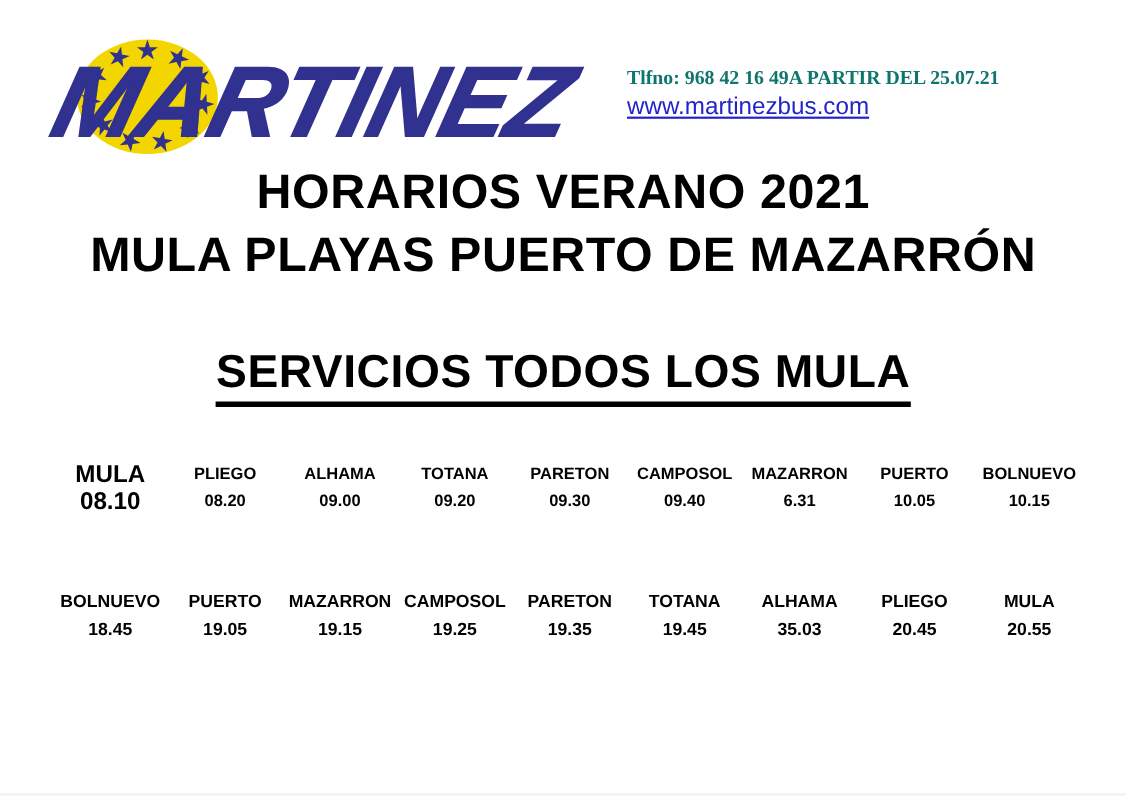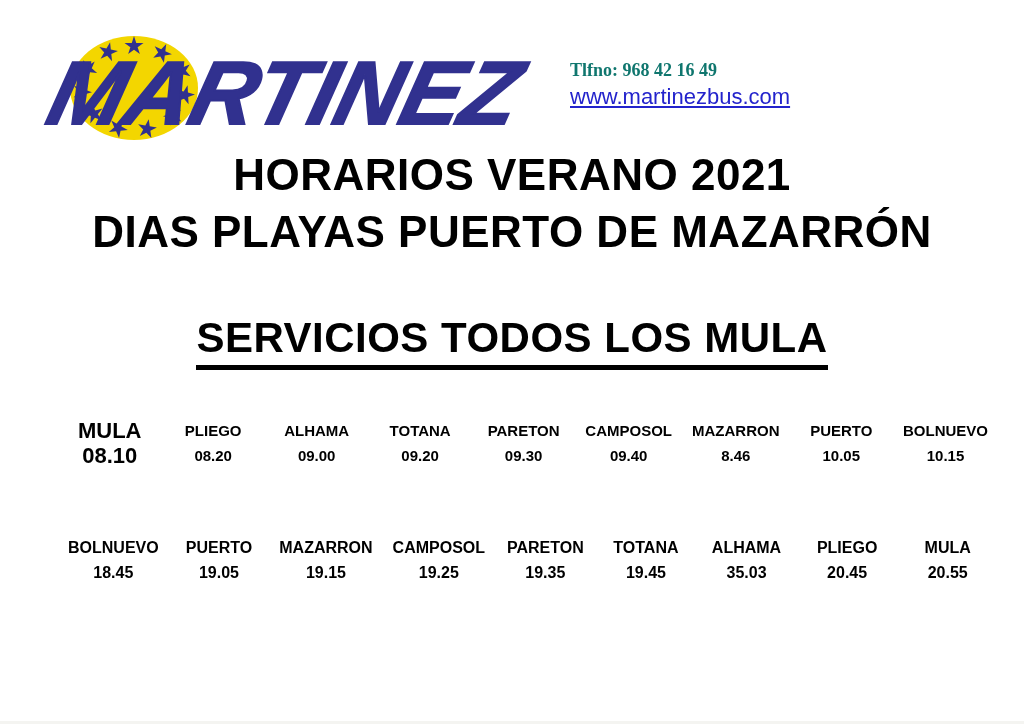--- a/index.html
+++ b/index.html
@@ -53,21 +53,20 @@
   .sched-row {
     position:absolute; left:48px; width:940px;
     display:grid; grid-template-columns:repeat(9,1fr);
   }
   .row-outbound { top:418px; }
   .row-return   { top:535px; }
   .cell { text-align:center; }
   .stop-name, .stop-time {
     font-weight:700; font-size:15px; line-height:25px;
     white-space:nowrap;
-    margin-left:20px;
   }
   .row-return .stop-name, .row-return .stop-time { font-size:16px; }
   .cell.origin .stop-name, .cell.origin .stop-time {
     font-size:22px; font-weight:800; line-height:25px;
   }
 
   .page-edge {
     position:absolute; left:0; bottom:0; width:100%; height:3px;
     background:#f4f4f1;
   }
@@ -98,27 +97,28 @@
       </g>
       <g transform="skewX(-14)">
         <text x="52" y="98" font-family="Liberation Sans, sans-serif" font-size="90" font-weight="700" font-style="italic" fill="#31318f" stroke="#31318f" stroke-width="2" textLength="468" lengthAdjust="spacingAndGlyphs">MARTINEZ</text>
       </g>
     </svg>
   </div>
 
   <div class="contact">
     <div class="phone-line">
       <span>Tlfno: 968 42 16 49</span>
+      <span>A PARTIR DEL 25.07.21</span>
     </div>
     <span class="website">www.martinezbus.com</span>
   </div>
 
   <div class="title">
     <div>HORARIOS VERANO 2021</div>
-    <div>DIAS PLAYAS PUERTO DE MAZARRÓN</div>
+    <div>MULA PLAYAS PUERTO DE MAZARRÓN</div>
   </div>
 
   <div class="subtitle-wrap">
     <span class="subtitle">SERVICIOS TODOS LOS MULA</span>
   </div>
 
   <div class="sched-row row-outbound">
     <div class="cell origin">
       <div class="stop-name">MULA</div>
       <div class="stop-time">08.10</div>
@@ -138,21 +138,21 @@
     <div class="cell">
       <div class="stop-name">PARETON</div>
       <div class="stop-time">09.30</div>
     </div>
     <div class="cell">
       <div class="stop-name">CAMPOSOL</div>
       <div class="stop-time">09.40</div>
     </div>
     <div class="cell">
       <div class="stop-name">MAZARRON</div>
-      <div class="stop-time">8.46</div>
+      <div class="stop-time">6.31</div>
     </div>
     <div class="cell">
       <div class="stop-name">PUERTO</div>
       <div class="stop-time">10.05</div>
     </div>
     <div class="cell">
       <div class="stop-name">BOLNUEVO</div>
       <div class="stop-time">10.15</div>
     </div>
   </div>

